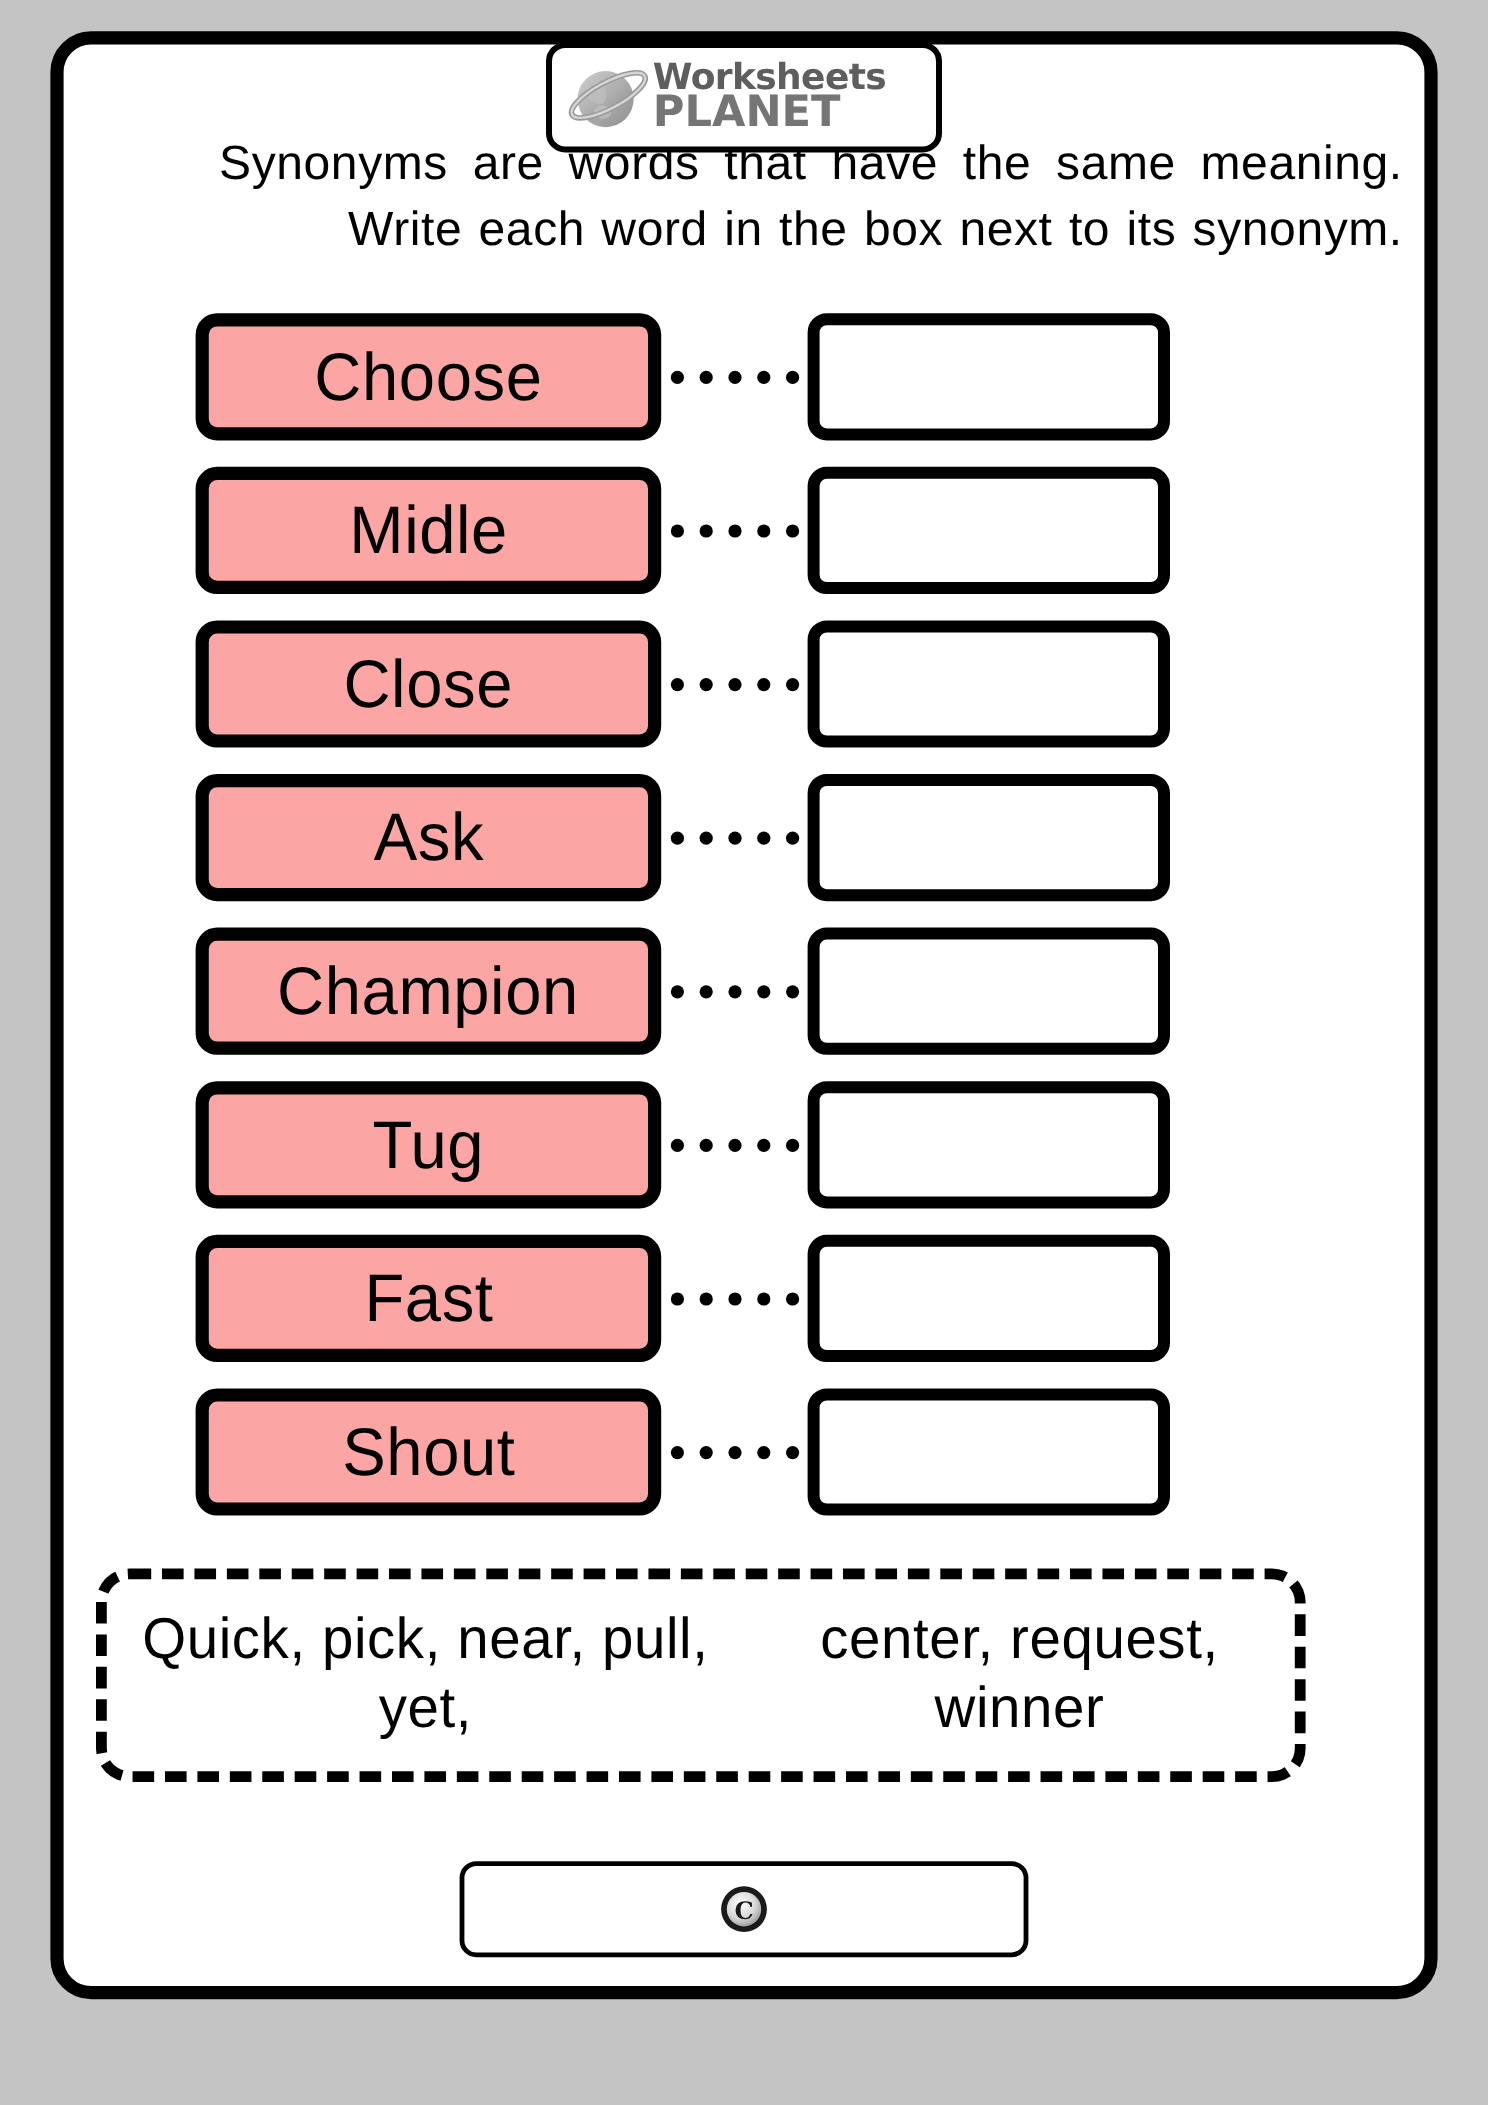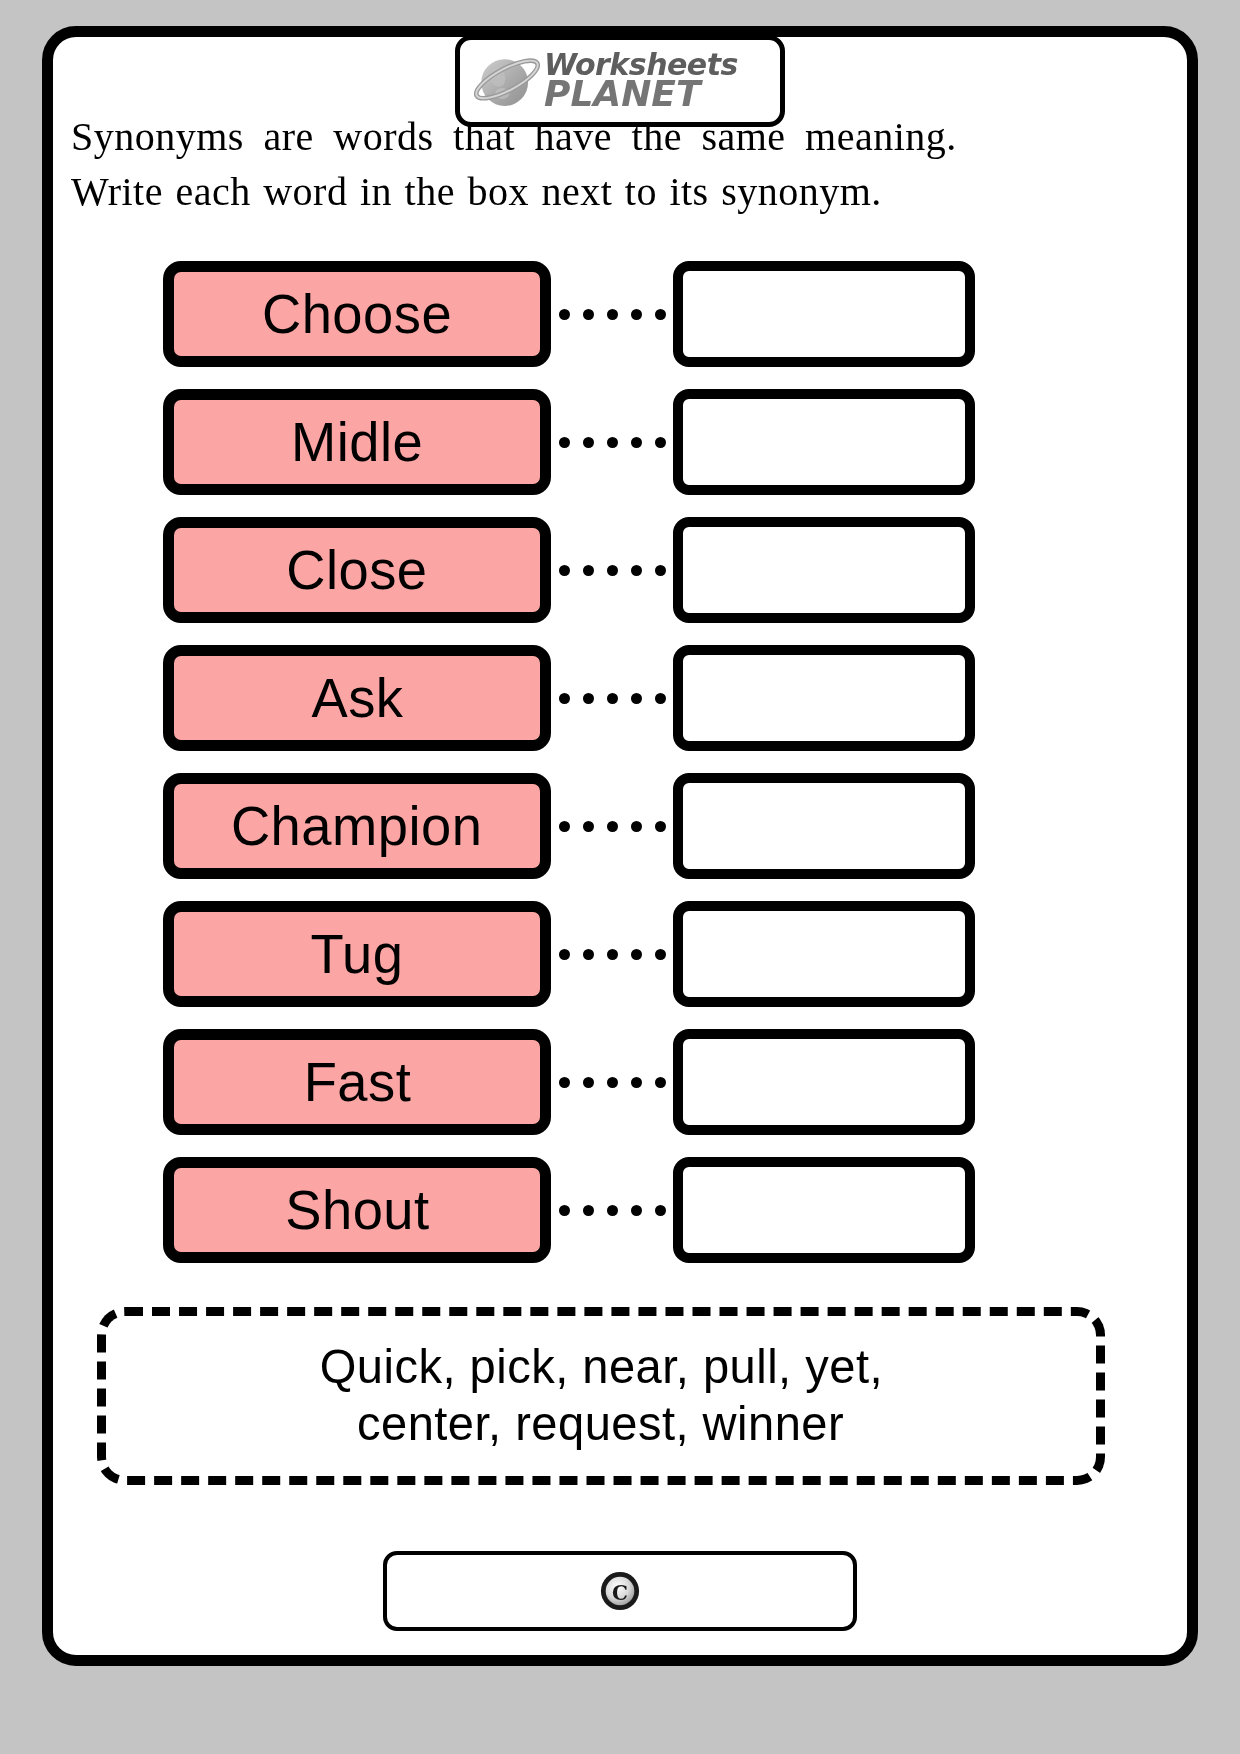--- a/index.html
+++ b/index.html
@@ -52,21 +52,20 @@
     height: 78px;
     flex: 0 0 78px;
     position: relative;
     margin-right: 2px;
   }
   .logo-text {
     display: flex;
     flex-direction: column;
     line-height: 0.86;
     margin-left: -4px;
-    font-style: italic;
   }
   .logo-line1 {
     font-family: "DejaVu Sans", sans-serif;
     font-weight: bold;
     font-size: 30px;
     color: #5e5e5e;
     letter-spacing: -0.5px;
   }
   .logo-line2 {
     font-family: "DejaVu Sans", sans-serif;
@@ -76,22 +75,22 @@
     letter-spacing: 0px;
     margin-top: 1px;
   }
 
   
   .instructions {
     position: absolute;
     left: 18px;
     top: 72px;
     width: 1098px;
-    text-align: left;
-    font-family: Liberation Serif, serif;
+    text-align: right;
+    font-family: Liberation Sans, sans-serif;
     font-size: 40px;
     line-height: 1.38;
     color: #000000;
     letter-spacing: 0.5px;
     font-stretch: condensed;
   }
   .instructions .l1 { display: block; word-spacing: 9px; }
   .instructions .l2 { display: block; word-spacing: 2px; }
 
   
@@ -150,29 +149,29 @@
     border: 10px solid #000000;
     border-radius: 16px;
     box-sizing: border-box;
     background: #ffffff;
     flex: 0 0 302px;
   }
 
   
   .word-bank {
     position: absolute;
-    left: 44px;
+    left: 27px;
     top: 1270px;
     width: 1008px;
     height: 178px;
     border: 9px dashed #000000;
     border-radius: 28px;
     box-sizing: border-box;
     display: flex;
-    flex-direction: column;
+    flex-direction: row;
     align-items: center;
     justify-content: center;
     background: #ffffff;
   }
   .word-bank .bank-line {
     font-family: "Liberation Sans", "DejaVu Sans", sans-serif;
     font-size: 48px;
     font-weight: 300;
     color: #000000;
     line-height: 1.18;

